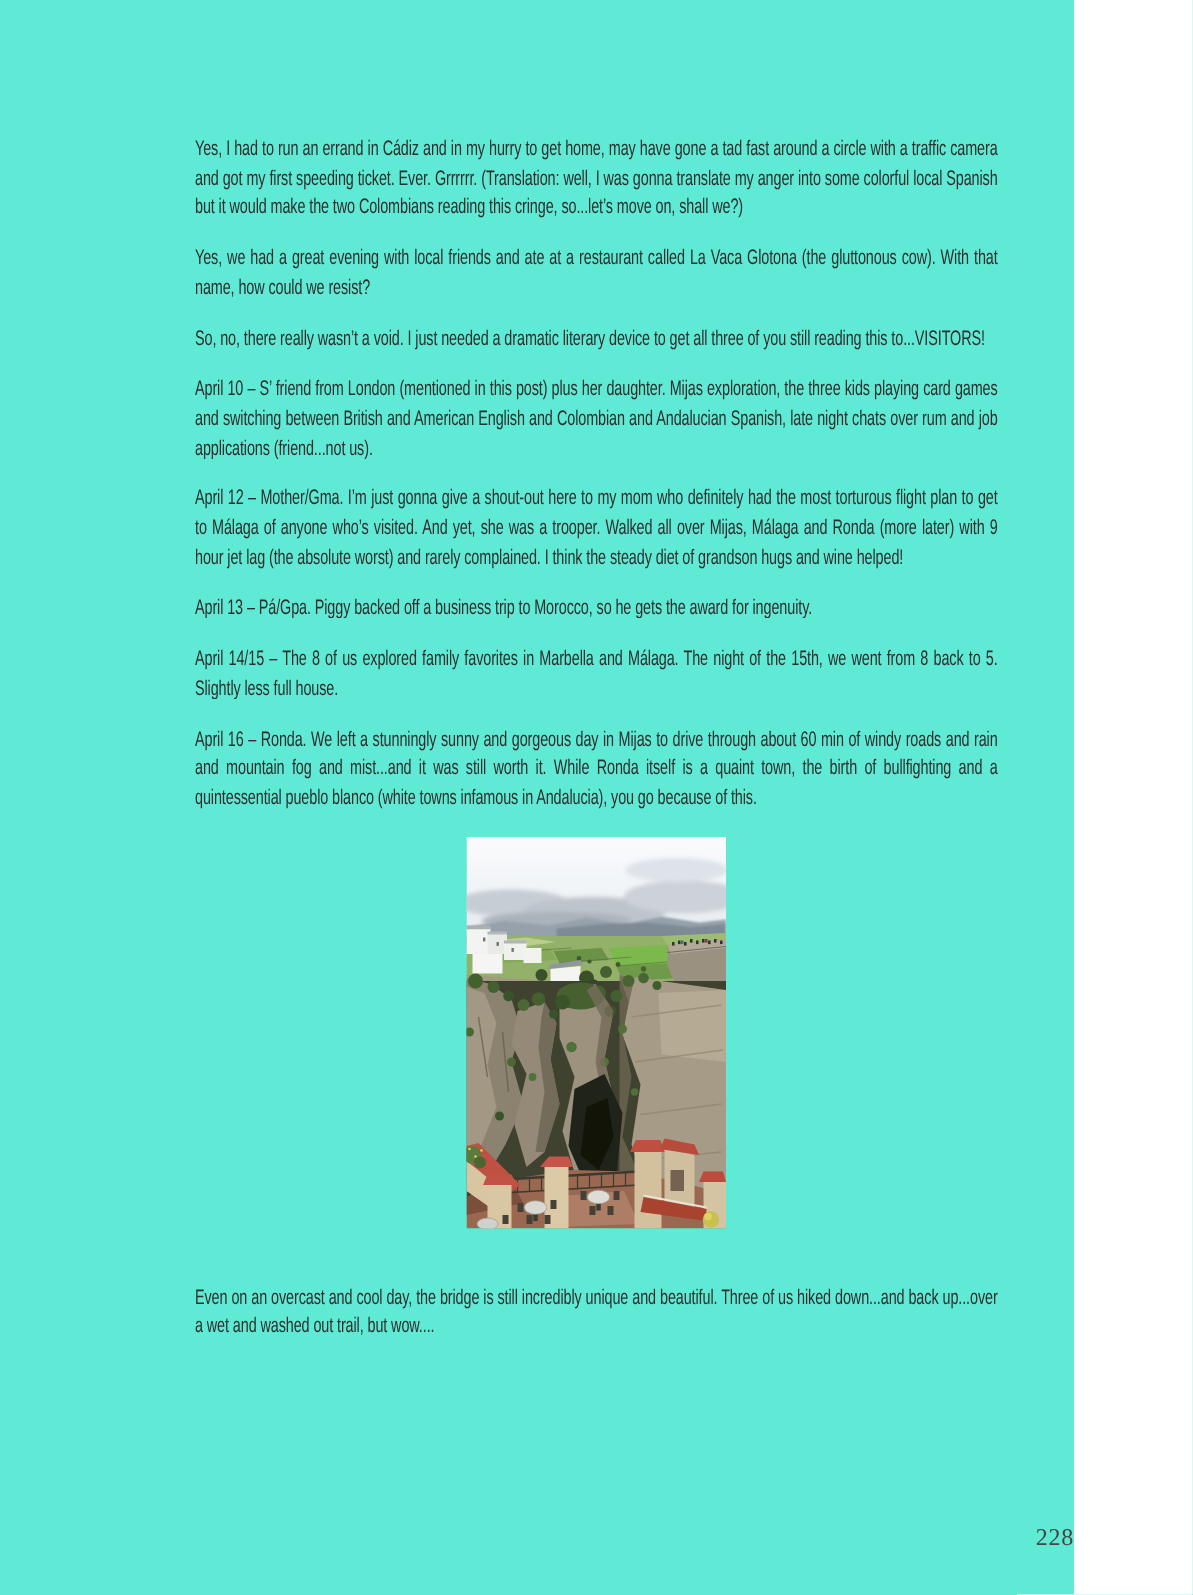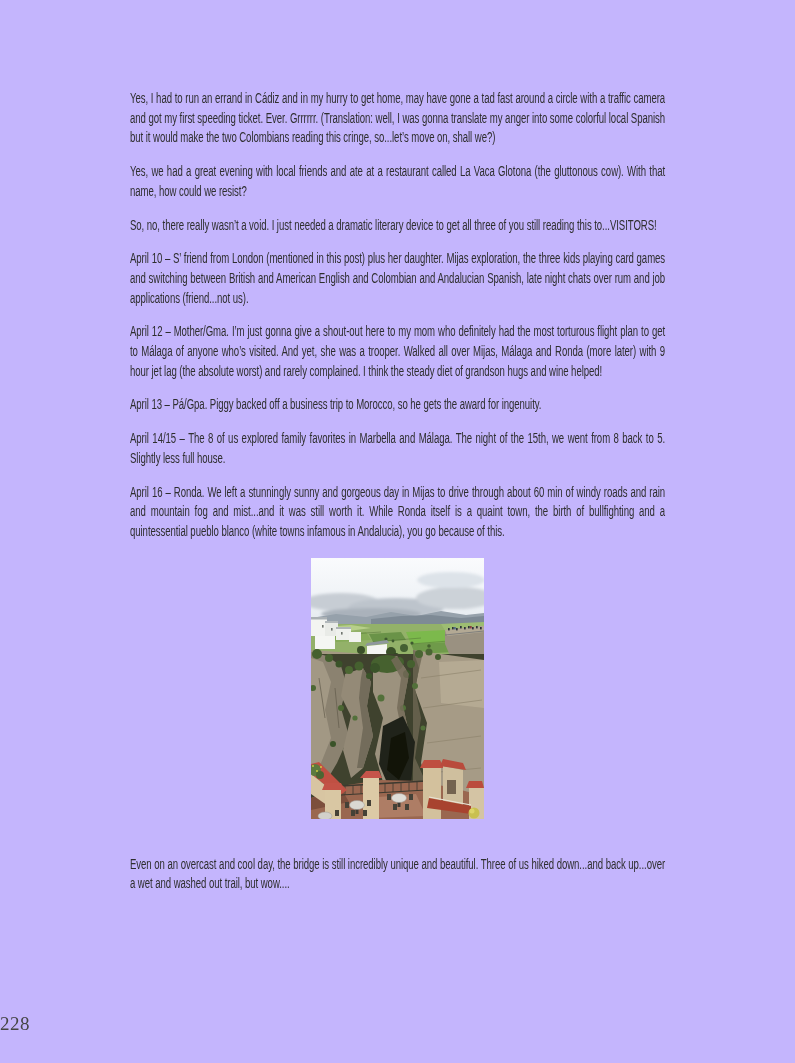--- a/index.html
+++ b/index.html
@@ -1,20 +1,20 @@
 <!DOCTYPE html>
 <html><head>
 <meta charset="utf-8">
 <style>
   html, body { margin: 0; padding: 0; background: #ffffff; overflow: hidden; }
   .page {
     position: relative;
-    width: 795px;
+    width: 716px;
     height: 1063px;
-    background: #c4b5fd;
+    background: #5eead4;
     font-family: "Liberation Sans", sans-serif;
   }
   .content {
     position: absolute;
     left: 130px;
     top: 89px;
     width: 535px;
   }
   .content p {
     width: 780px;                 
@@ -32,23 +32,23 @@
     margin: 16px auto 36px auto;
     padding: 0;
     line-height: 0;
   }
   figure.photo svg { display: block; }
   .page-number {
     position: absolute;
     left: 0;
     right: 0;
     bottom: 28px;
-    text-align: left;
+    text-align: right;
     font-family: "Liberation Serif", serif;
-    font-size: 19px;
+    font-size: 16px;
     color: #454545;
     letter-spacing: 0.5px;
   }
 </style>
 </head>
 <body>
 
 <div class="page">
   <div class="content">
     <p>Yes, I had to run an errand in Cádiz and in my hurry to get home, may have gone a tad fast around a circle with a traffic camera and got my first speeding ticket.  Ever.  Grrrrrr.  (Translation: well, I was gonna translate my anger into some colorful local Spanish but it would make the two Colombians reading this cringe, so...let’s move on, shall we?)</p>

